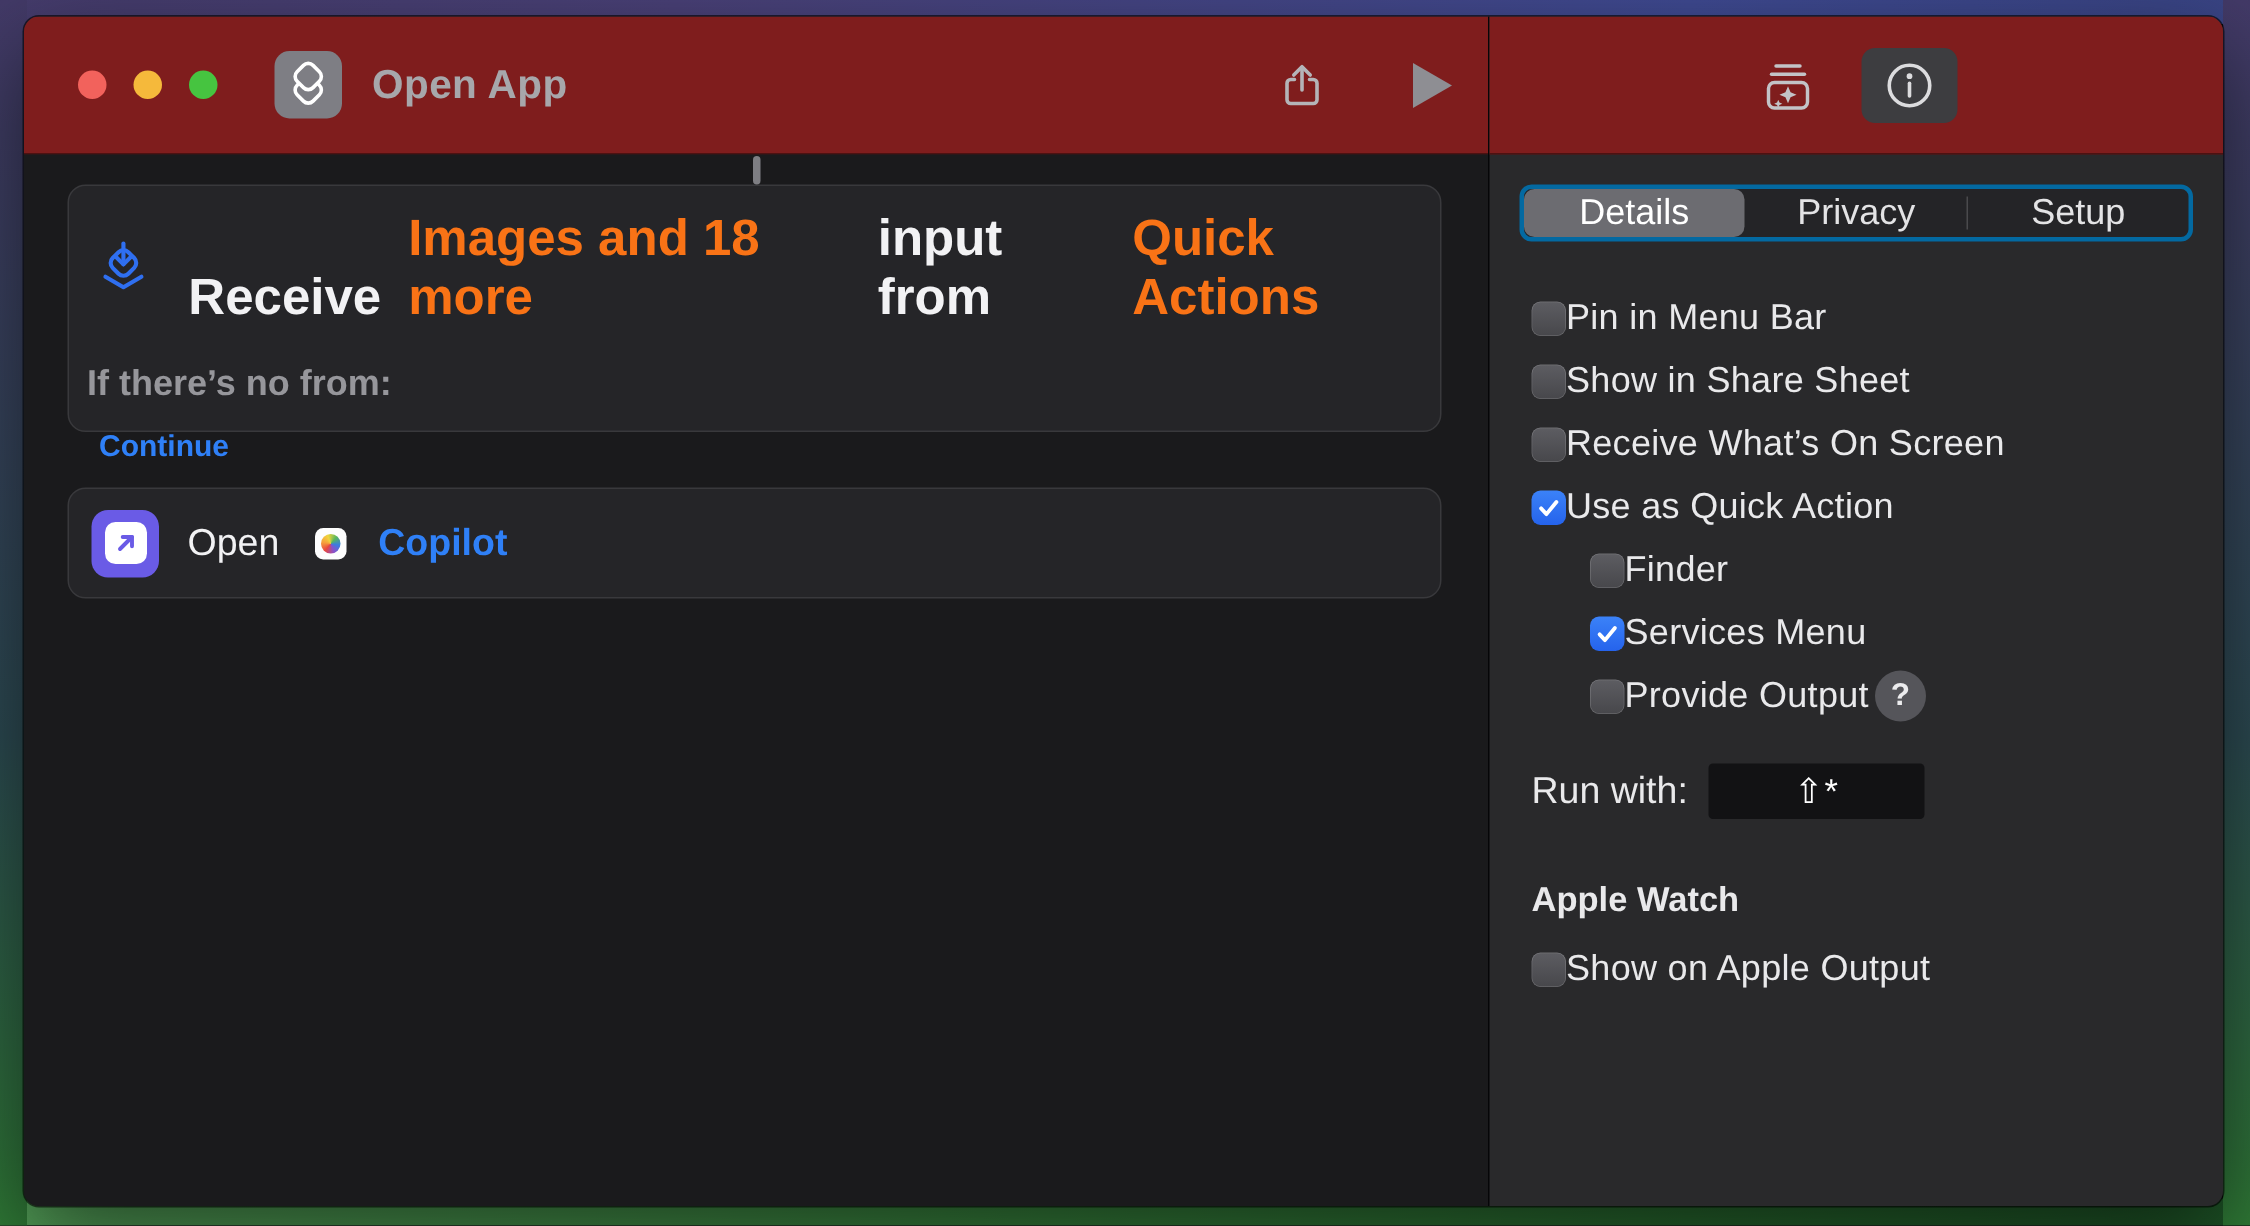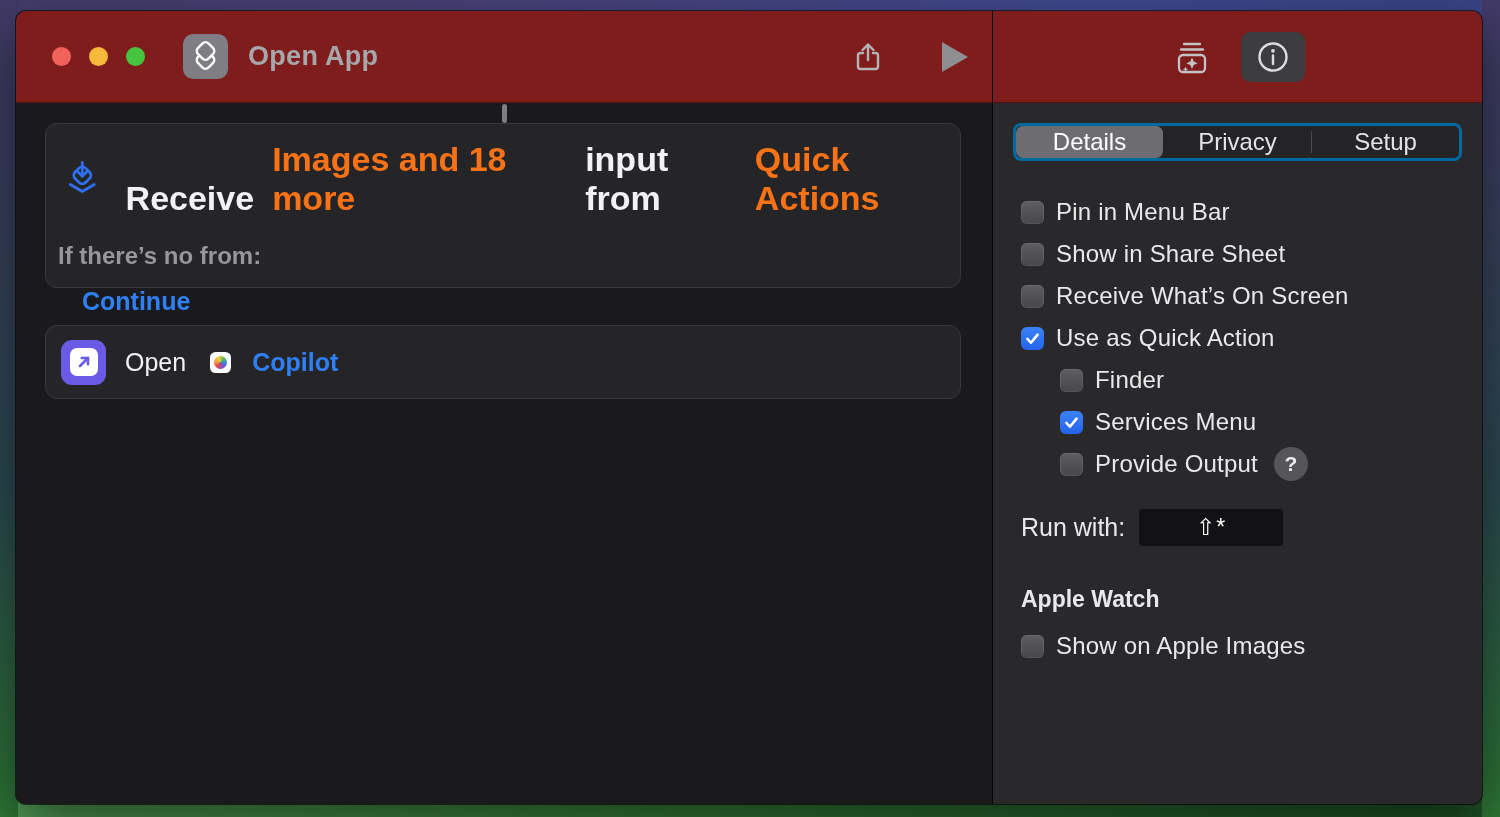--- a/index.html
+++ b/index.html
@@ -51,41 +51,41 @@
   .canvas-caret { position:absolute; left:486px; top:1px; width:5px; height:19px;
     border-radius:2.5px; background:#7e7e83; }
 
   .card { background:#252528; border:1px solid #39393c; border-radius:12px; width:916px; }
   .card-receive { height:165px; }
   .card-row1 { display:flex; align-items:center; gap:23px; padding:16px 0 0 16px; }
   .action-text { display:flex; align-items:flex-end; gap:18px; font-size:34px; font-weight:700; }
   .t-white { color:#f2f2f4; }
   .t-link { color:#f97316; }
   .no-input-label { margin:24px 0 0 12px; font-size:24px; font-weight:700; color:#96969b; }
-  .continue-link { display:inline-block; margin:17px 0 0 36px; font-size:25px; font-weight:700; color:#2f80f7; }
+  .continue-link { display:inline-block; margin:17px 0 0 20px; font-size:20px; font-weight:700; color:#2f80f7; }
 
   .card-open { margin-top:37px; height:74px; display:flex; align-items:center; padding-left:15px; gap:19px; }
   .open-icon { width:45px; height:45px; border-radius:11px; background:#6a5be6; display:grid; place-items:center; flex:none; }
   .open-icon-inner { width:28px; height:28px; border-radius:7px; background:#fff; display:grid; place-items:center; }
   .open-group { display:flex; align-items:center; gap:24px; }
   .app-chip { display:flex; align-items:center; gap:21px;justify-content:center; }
   .copilot-icon { width:21px; height:21px; border-radius:5.5px; background:#fdfdfd; display:grid; place-items:center; }
   .copilot-logo { width:13px; height:13px; border-radius:50%;
     background:conic-gradient(from 220deg,#e8473f,#f6a03b,#f0d43c,#58b75c,#3a7de0,#8b50c9,#e8473f); }
 
   
   .tabs { margin:20px 20px 0 20px; height:38px; display:flex; align-items:stretch;
     background:#242427; border:3px solid #0369a1; border-radius:8px; overflow:hidden; }
   .tab { flex:1; display:grid; place-items:center; font-size:24px; color:#e3e3e5; border-radius:7px; }
   .tab.selected { background:#6c6c71; color:#fff; }
   .tab-div { width:1px; align-self:center; height:22px; background:#4a4a4d; }
   .tab-div.hidden { background:transparent; }
 
   .options { padding:30px 0 0 28px; }
-  .opt-row { display:flex; align-items:center; height:42px; gap:12px; }
+  .opt-row { display:flex; align-items:center; height:42px; }
   .opt-row.indent { padding-left:39px; }
   .checkbox { width:23px; height:23px; border-radius:6px; flex:none;
     background:linear-gradient(180deg,#5d5d62,#47474b);
     box-shadow:inset 0 0 0 .5px rgba(255,255,255,.18); display:grid; place-items:center; }
   .checkbox svg { visibility:hidden; }
   .checkbox.checked { background:linear-gradient(180deg,#3b82f8,#2563ec); box-shadow:none; }
   .checkbox.checked svg { visibility:visible; }
   .opt-label { font-size:24px; color:#e9e9eb; letter-spacing:.2px; }
   .help-btn { width:34px; height:34px; border-radius:50%; background:#55555a; color:#ececee;
     font-size:21px; font-weight:700; display:grid; place-items:center; margin-left:4px; }
@@ -273,18 +273,18 @@
       </div>
 
       <div class="watch-section">
         <div class="watch-header">Apple Watch</div>
         <div class="opt-row watch-row">
           <span class="checkbox">
             <svg width="17" height="17" viewBox="0 0 20 20" fill="none" stroke="#fff" stroke-width="3" stroke-linecap="round" stroke-linejoin="round">
                 <path d="M4 10.5 L8.2 15 L16 5.5"></path>
               </svg>
           </span>
-          <span class="opt-label">Show on Apple Images</span>
+          <span class="opt-label">Show on Apple Output</span>
         </div>
       </div>
     </div>
   </div>
 </div>
 
 </body></html>

